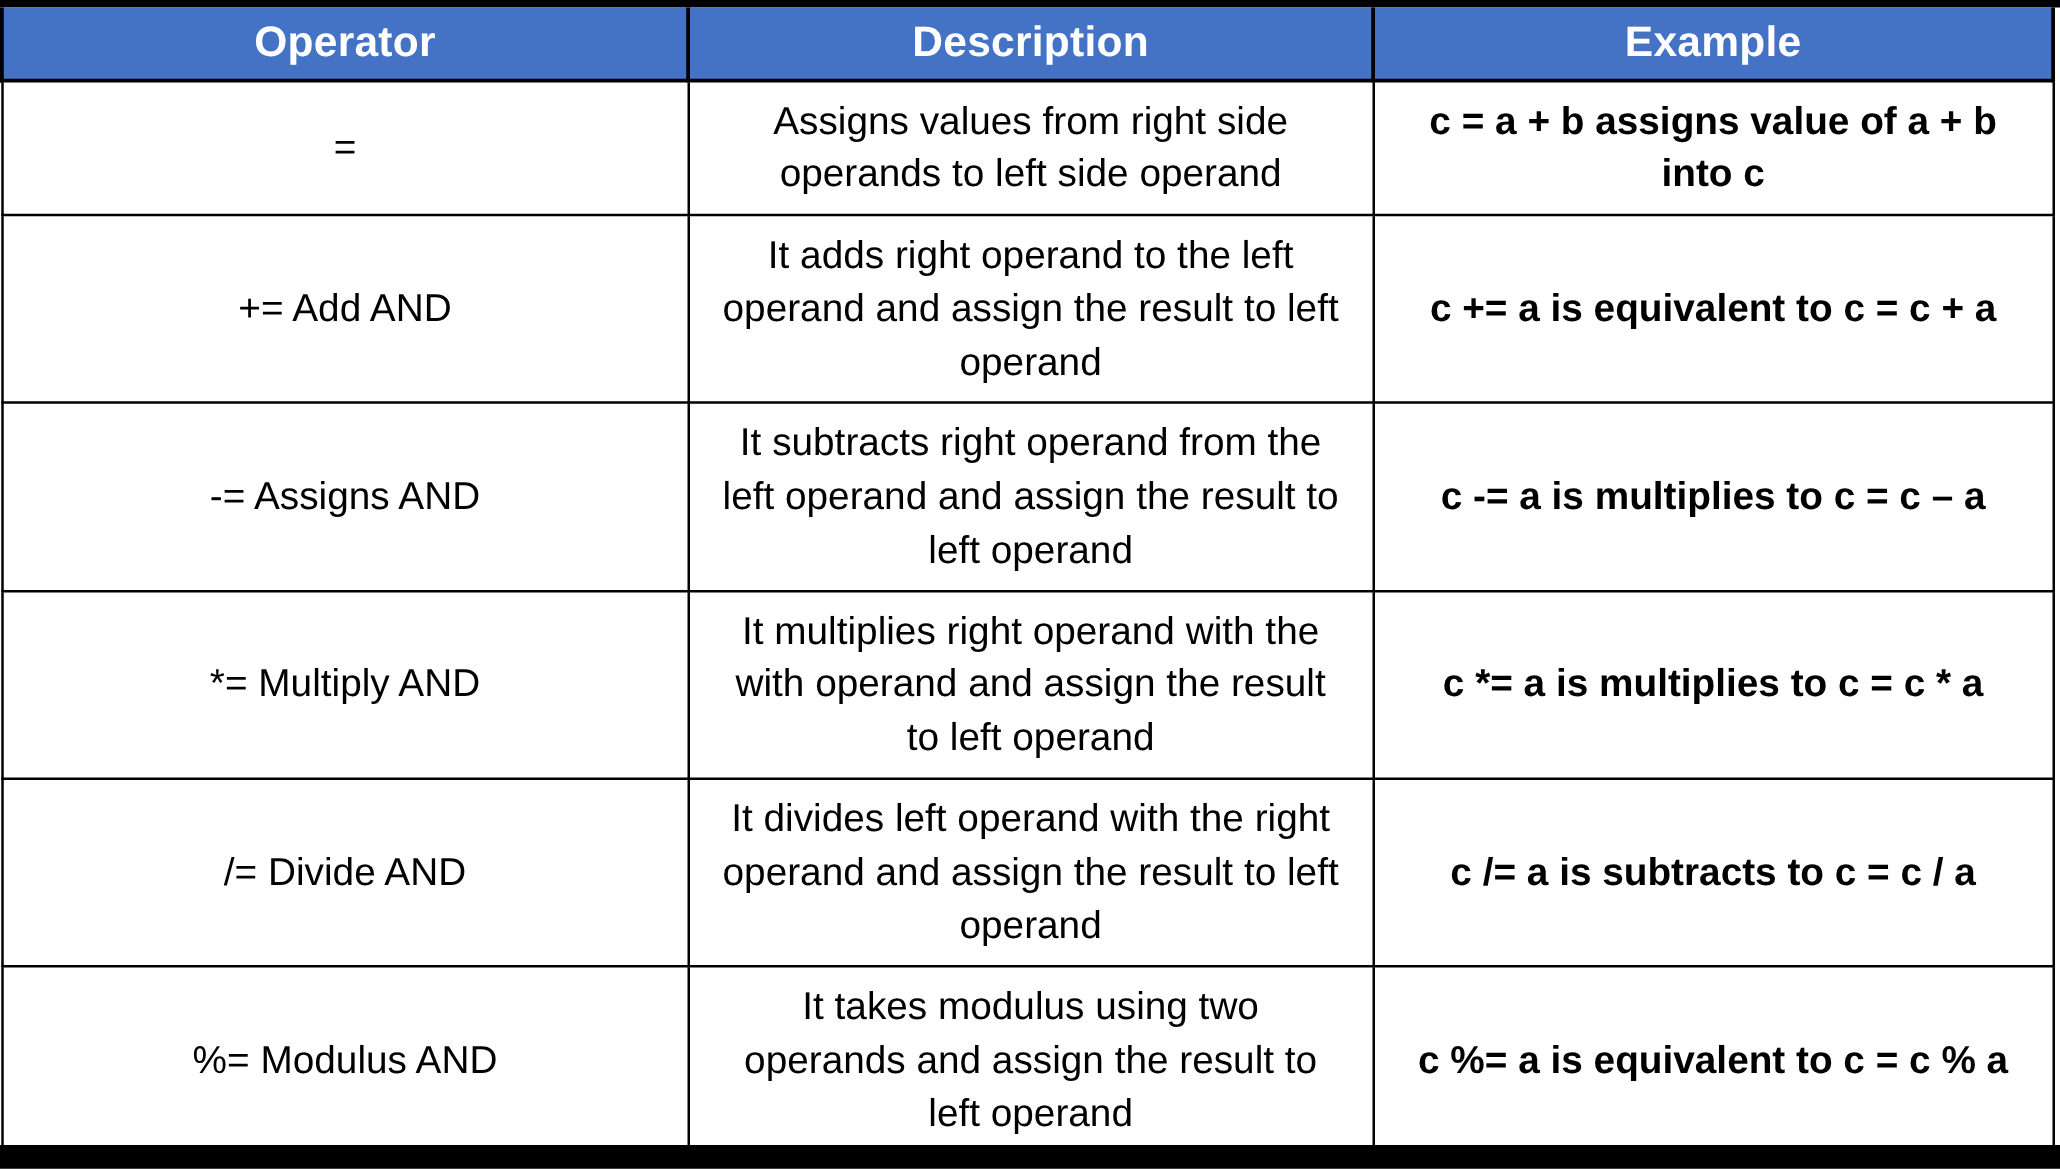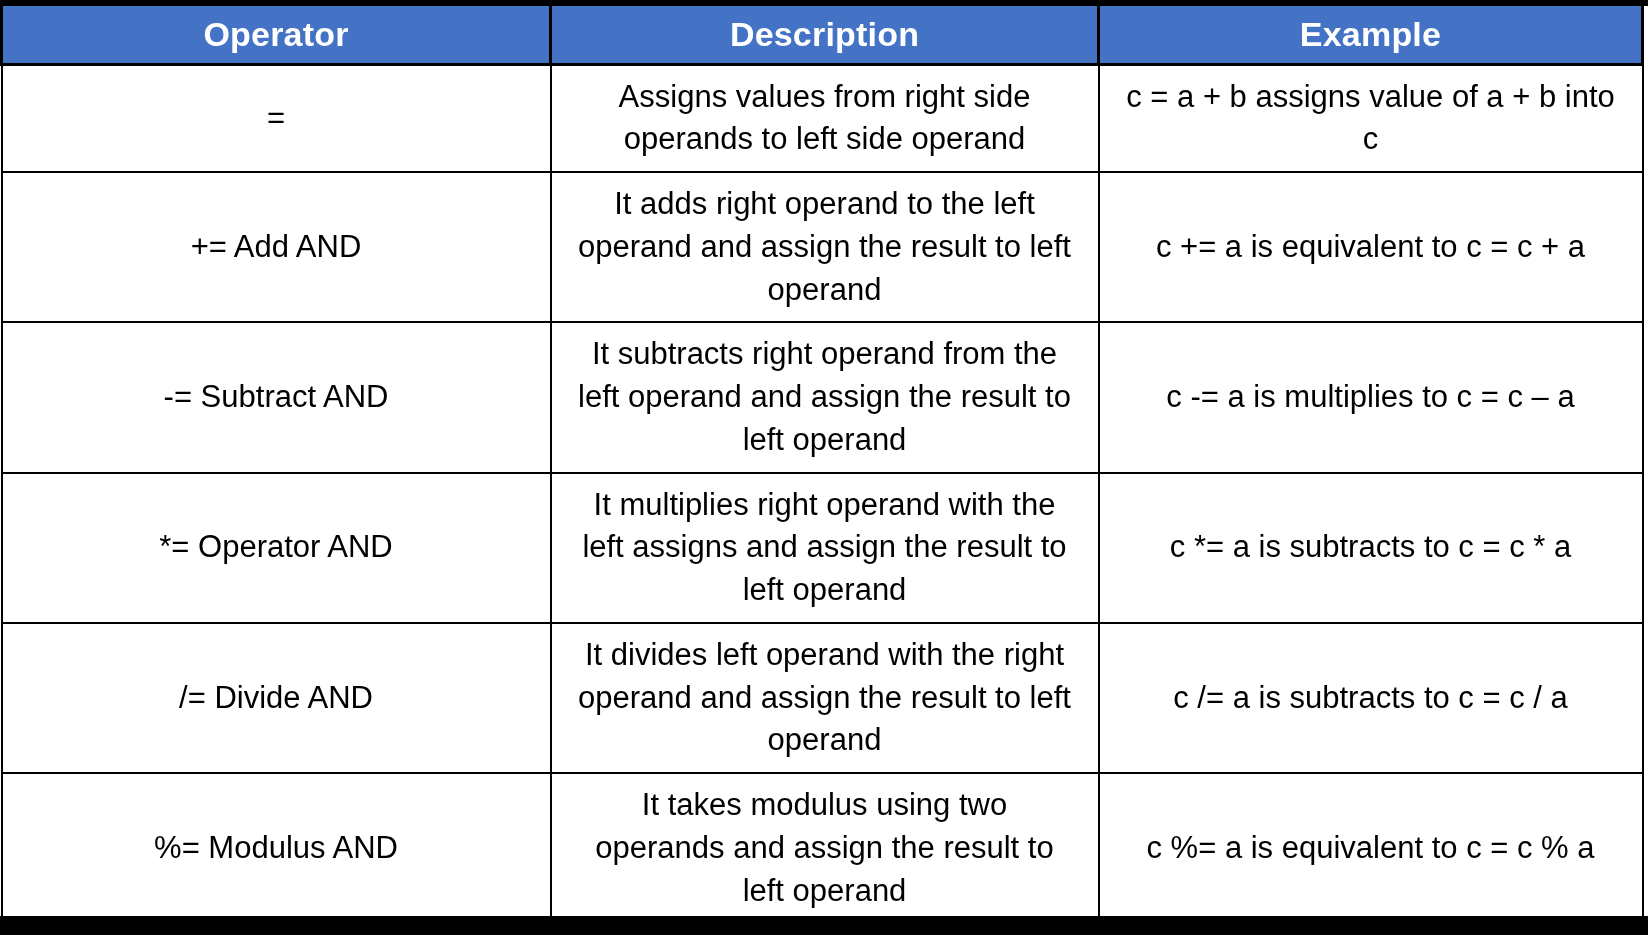--- a/index.html
+++ b/index.html
@@ -84,21 +84,21 @@
     font-size: 31px;
     line-height: 1.38;
     color: #000000;
     padding: 10px 20px;
     box-sizing: border-box;
     background: #ffffff;
   }
 
   tbody td.cell-operator   { padding-left: 14px; padding-right: 14px; }
   tbody td.cell-description{ padding-left: 26px; padding-right: 26px; }
-  tbody td.cell-example    { padding-left: 22px; padding-right: 22px; }
+  tbody td.cell-example    { padding-left: 22px; padding-right: 22px; font-weight: bold; }
 
   tbody tr.r-0 td { height: 101px; }
   tbody tr.r-1 td { height: 141px; }
   tbody tr.r-2 td { height: 142px; margin-top: 30px; }
   tbody tr.r-3 td { height: 143px; }
   tbody tr.r-4 td { height: 143px; }
   tbody tr.r-5 td { height: 148px; margin-left: 12px; }
 </style>
 </head>
 <body>
@@ -126,28 +126,28 @@
           <td class="cell-operator">=</td>
           <td class="cell-description">Assigns values from right side operands to left side operand</td>
           <td class="cell-example">c = a + b assigns value of a + b into c</td>
         </tr>
         <tr class="r-1">
           <td class="cell-operator">+= Add AND</td>
           <td class="cell-description">It adds right operand to the left operand and assign the result to left operand</td>
           <td class="cell-example">c += a is equivalent to c = c + a</td>
         </tr>
         <tr class="r-2">
-          <td class="cell-operator">-= Subtract AND</td>
+          <td class="cell-operator">-= Assigns AND</td>
           <td class="cell-description">It subtracts right operand from the left operand and assign the result to left operand</td>
           <td class="cell-example">c -= a is multiplies to c = c – a</td>
         </tr>
         <tr class="r-3">
-          <td class="cell-operator">*= Operator AND</td>
-          <td class="cell-description">It multiplies right operand with the left assigns and assign the result to left operand</td>
-          <td class="cell-example">c *= a is subtracts to c = c * a</td>
+          <td class="cell-operator">*= Multiply AND</td>
+          <td class="cell-description">It multiplies right operand with the with operand and assign the result to left operand</td>
+          <td class="cell-example">c *= a is multiplies to c = c * a</td>
         </tr>
         <tr class="r-4">
           <td class="cell-operator">/= Divide AND</td>
           <td class="cell-description">It divides left operand with the right operand and assign the result to left operand</td>
           <td class="cell-example">c /= a is subtracts to c = c / a</td>
         </tr>
         <tr class="r-5">
           <td class="cell-operator">%= Modulus AND</td>
           <td class="cell-description">It takes modulus using two operands and assign the result to left operand</td>
           <td class="cell-example">c %= a is equivalent to c = c % a</td>

